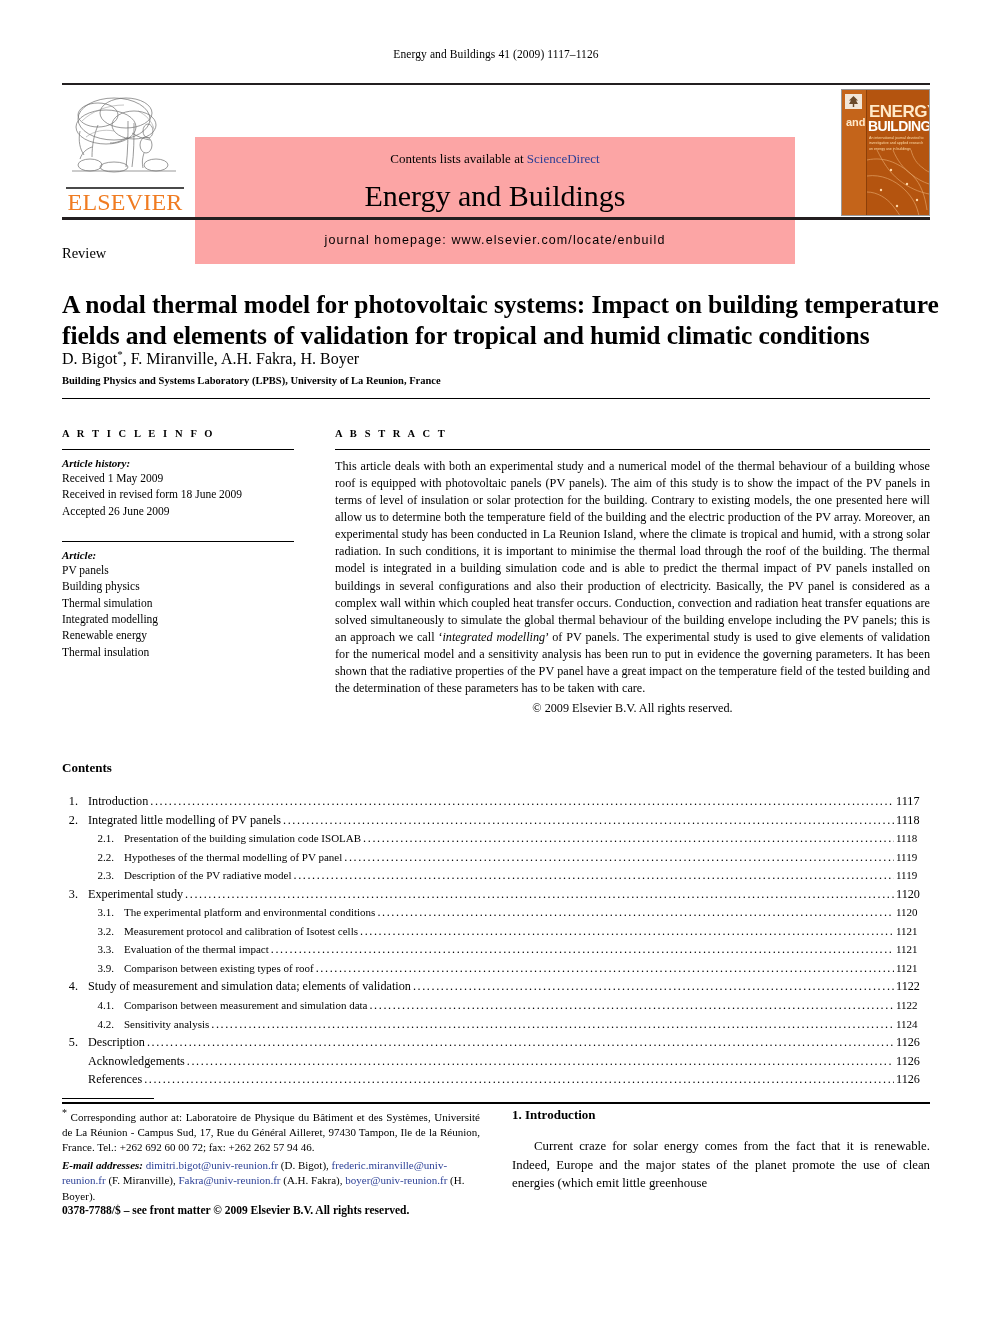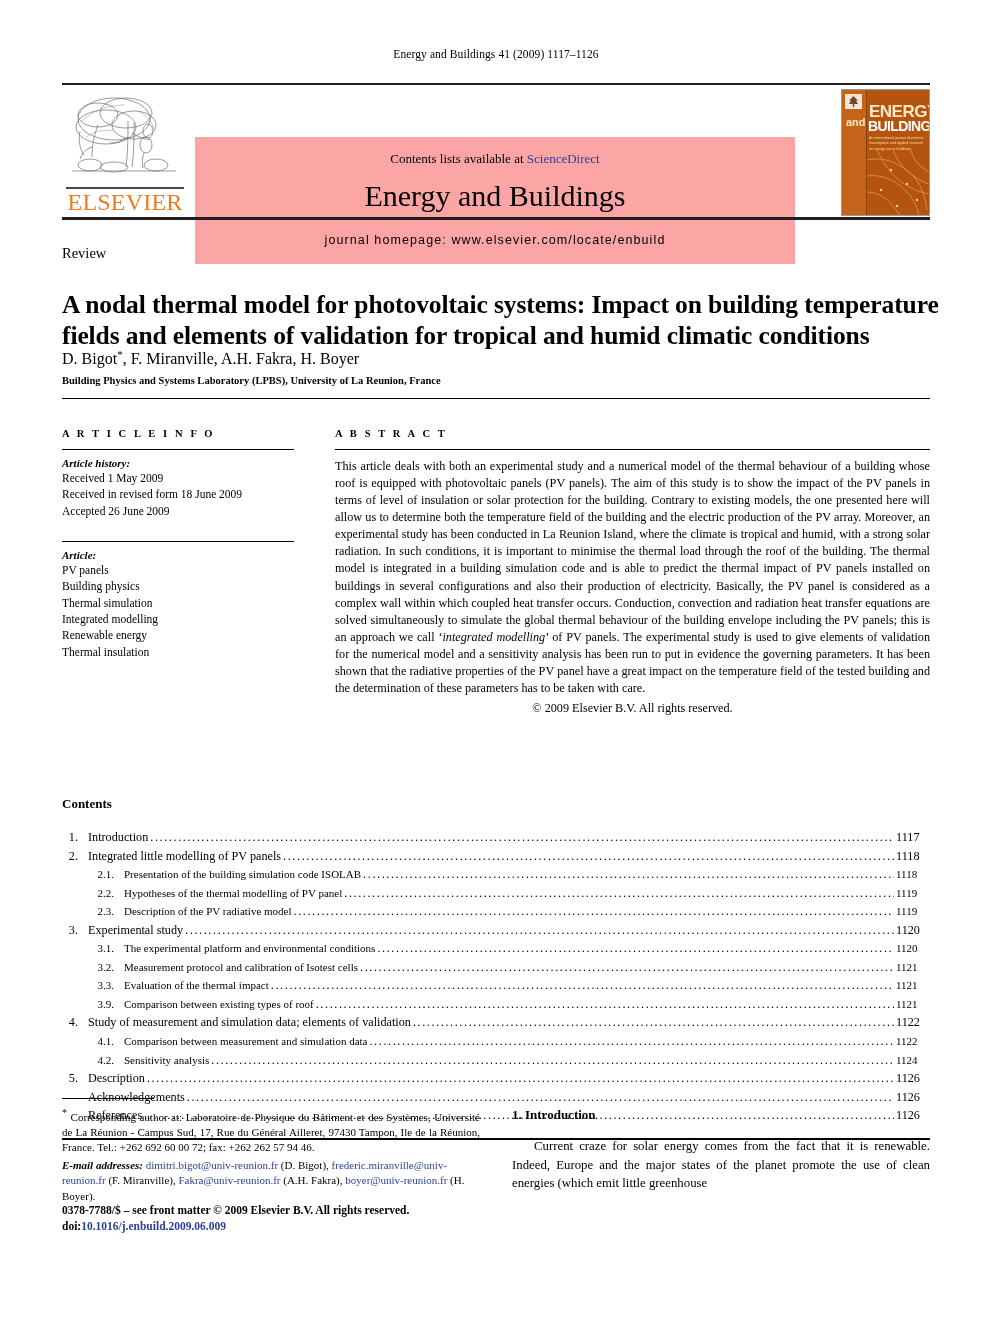--- a/index.html
+++ b/index.html
@@ -333,21 +333,20 @@
     position: absolute;
     top: 760px;
     left: 62px;
     width: 868px;
   }
   .contents-title {
     font-size: 13px;
     font-weight: bold;
     font-family: "Liberation Serif", serif;
     margin-bottom: 16px;
-    margin-top: 36px;
   }
   .toc-row {
     display: flex;
     align-items: baseline;
     font-size: 12.2px;
     font-family: "Liberation Serif", serif;
     line-height: 1.52;
   }
   .toc-num {
     width: 26px;
@@ -701,21 +700,20 @@
         <span>(D. Bigot),</span>
         <span class="mail">frederic.miranville@univ-reunion.fr</span>
         <span>(F. Miranville),</span>
         <span class="mail">Fakra@univ-reunion.fr</span>
         <span>(A.H. Fakra),</span>
         <span class="mail">boyer@univ-reunion.fr</span>
         <span>(H. Boyer).</span>
       </div>
       <div class="issn-block">
         <div>0378-7788/$ – see front matter © 2009 Elsevier B.V. All rights reserved.</div>
-        <div><span>doi:</span><span class="doi-link">10.1016/j.enbuild.2009.06.009</span></div>
       </div>
     </div>
 
     <div class="bot-col-right">
       <div class="intro-head">1. Introduction</div>
       <div class="intro-para">Current craze for solar energy comes from the fact that it is renewable. Indeed, Europe and the major states of the planet promote the use of clean energies (which emit little greenhouse</div>
     </div>
   </div>
 
 </div>

